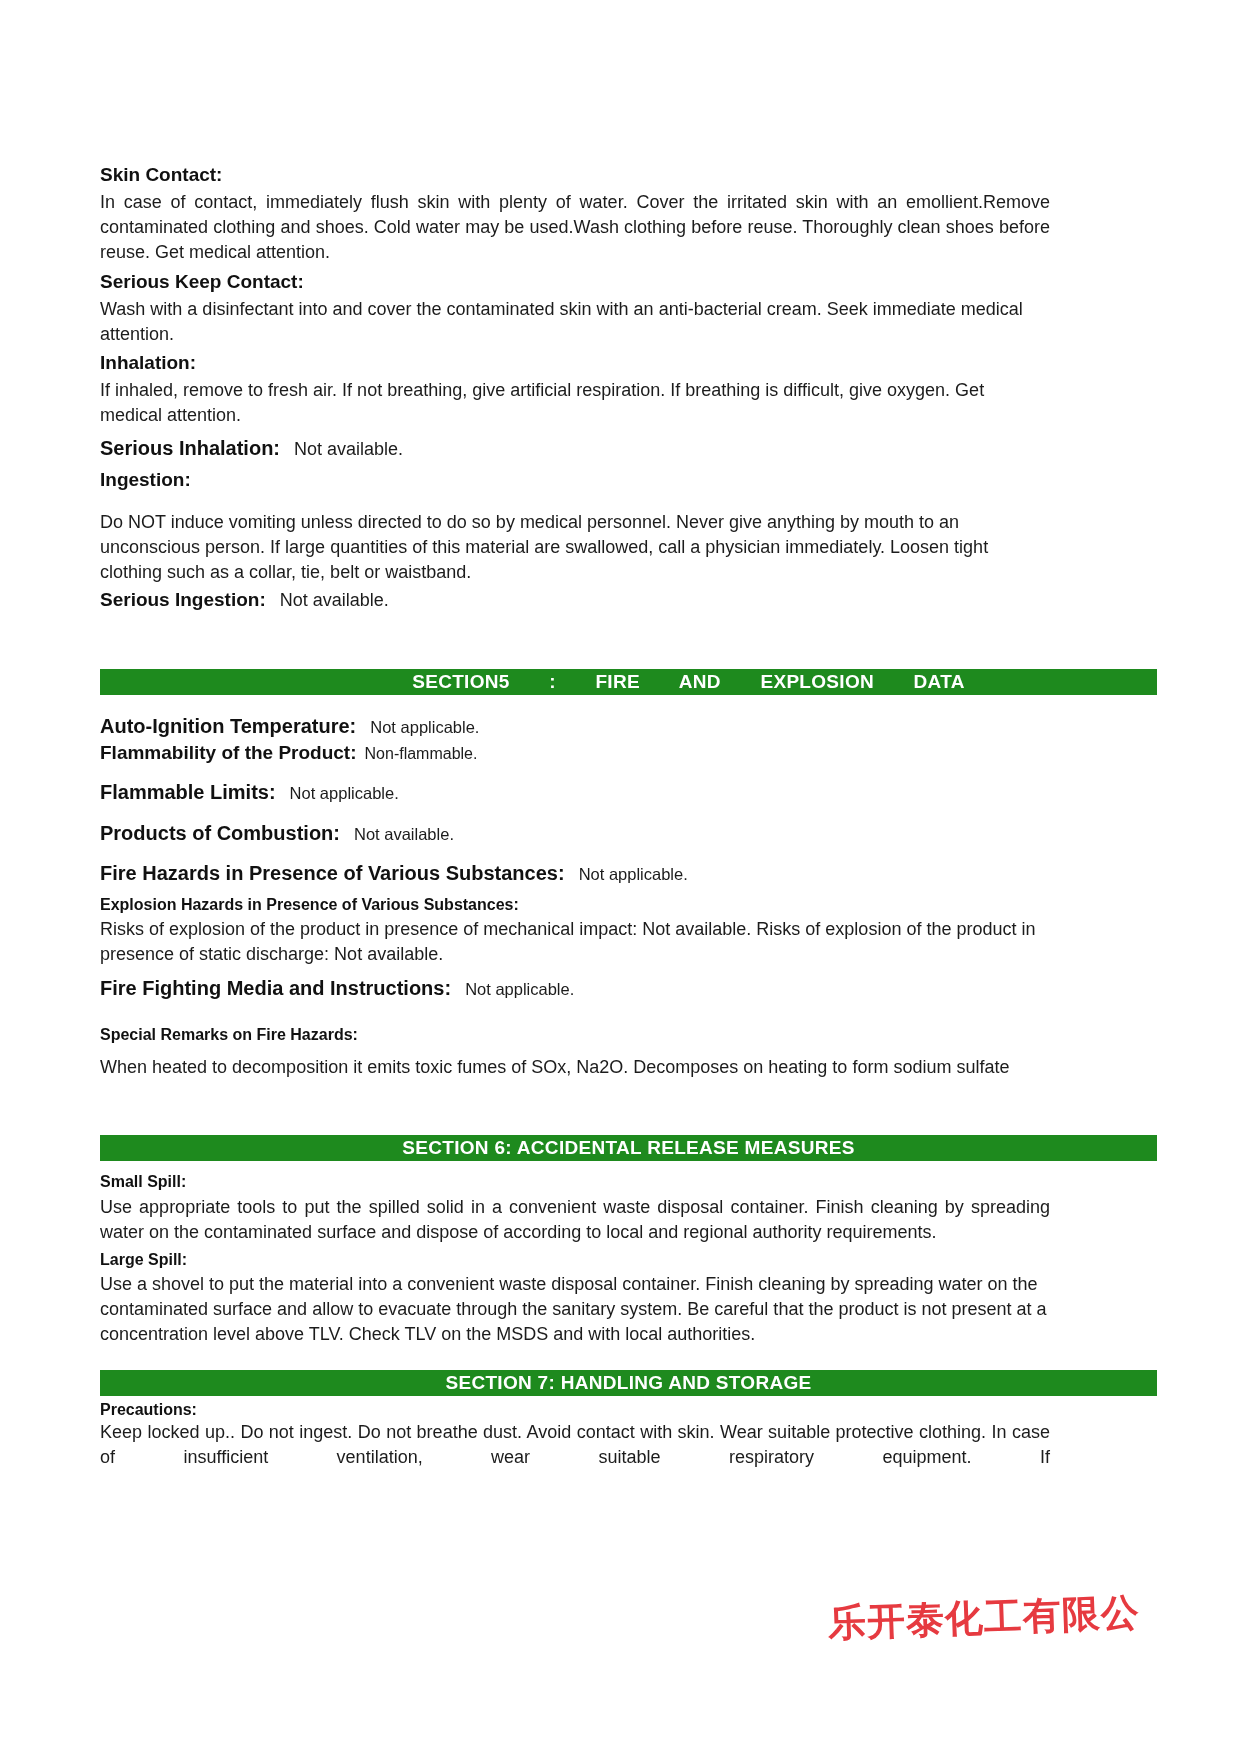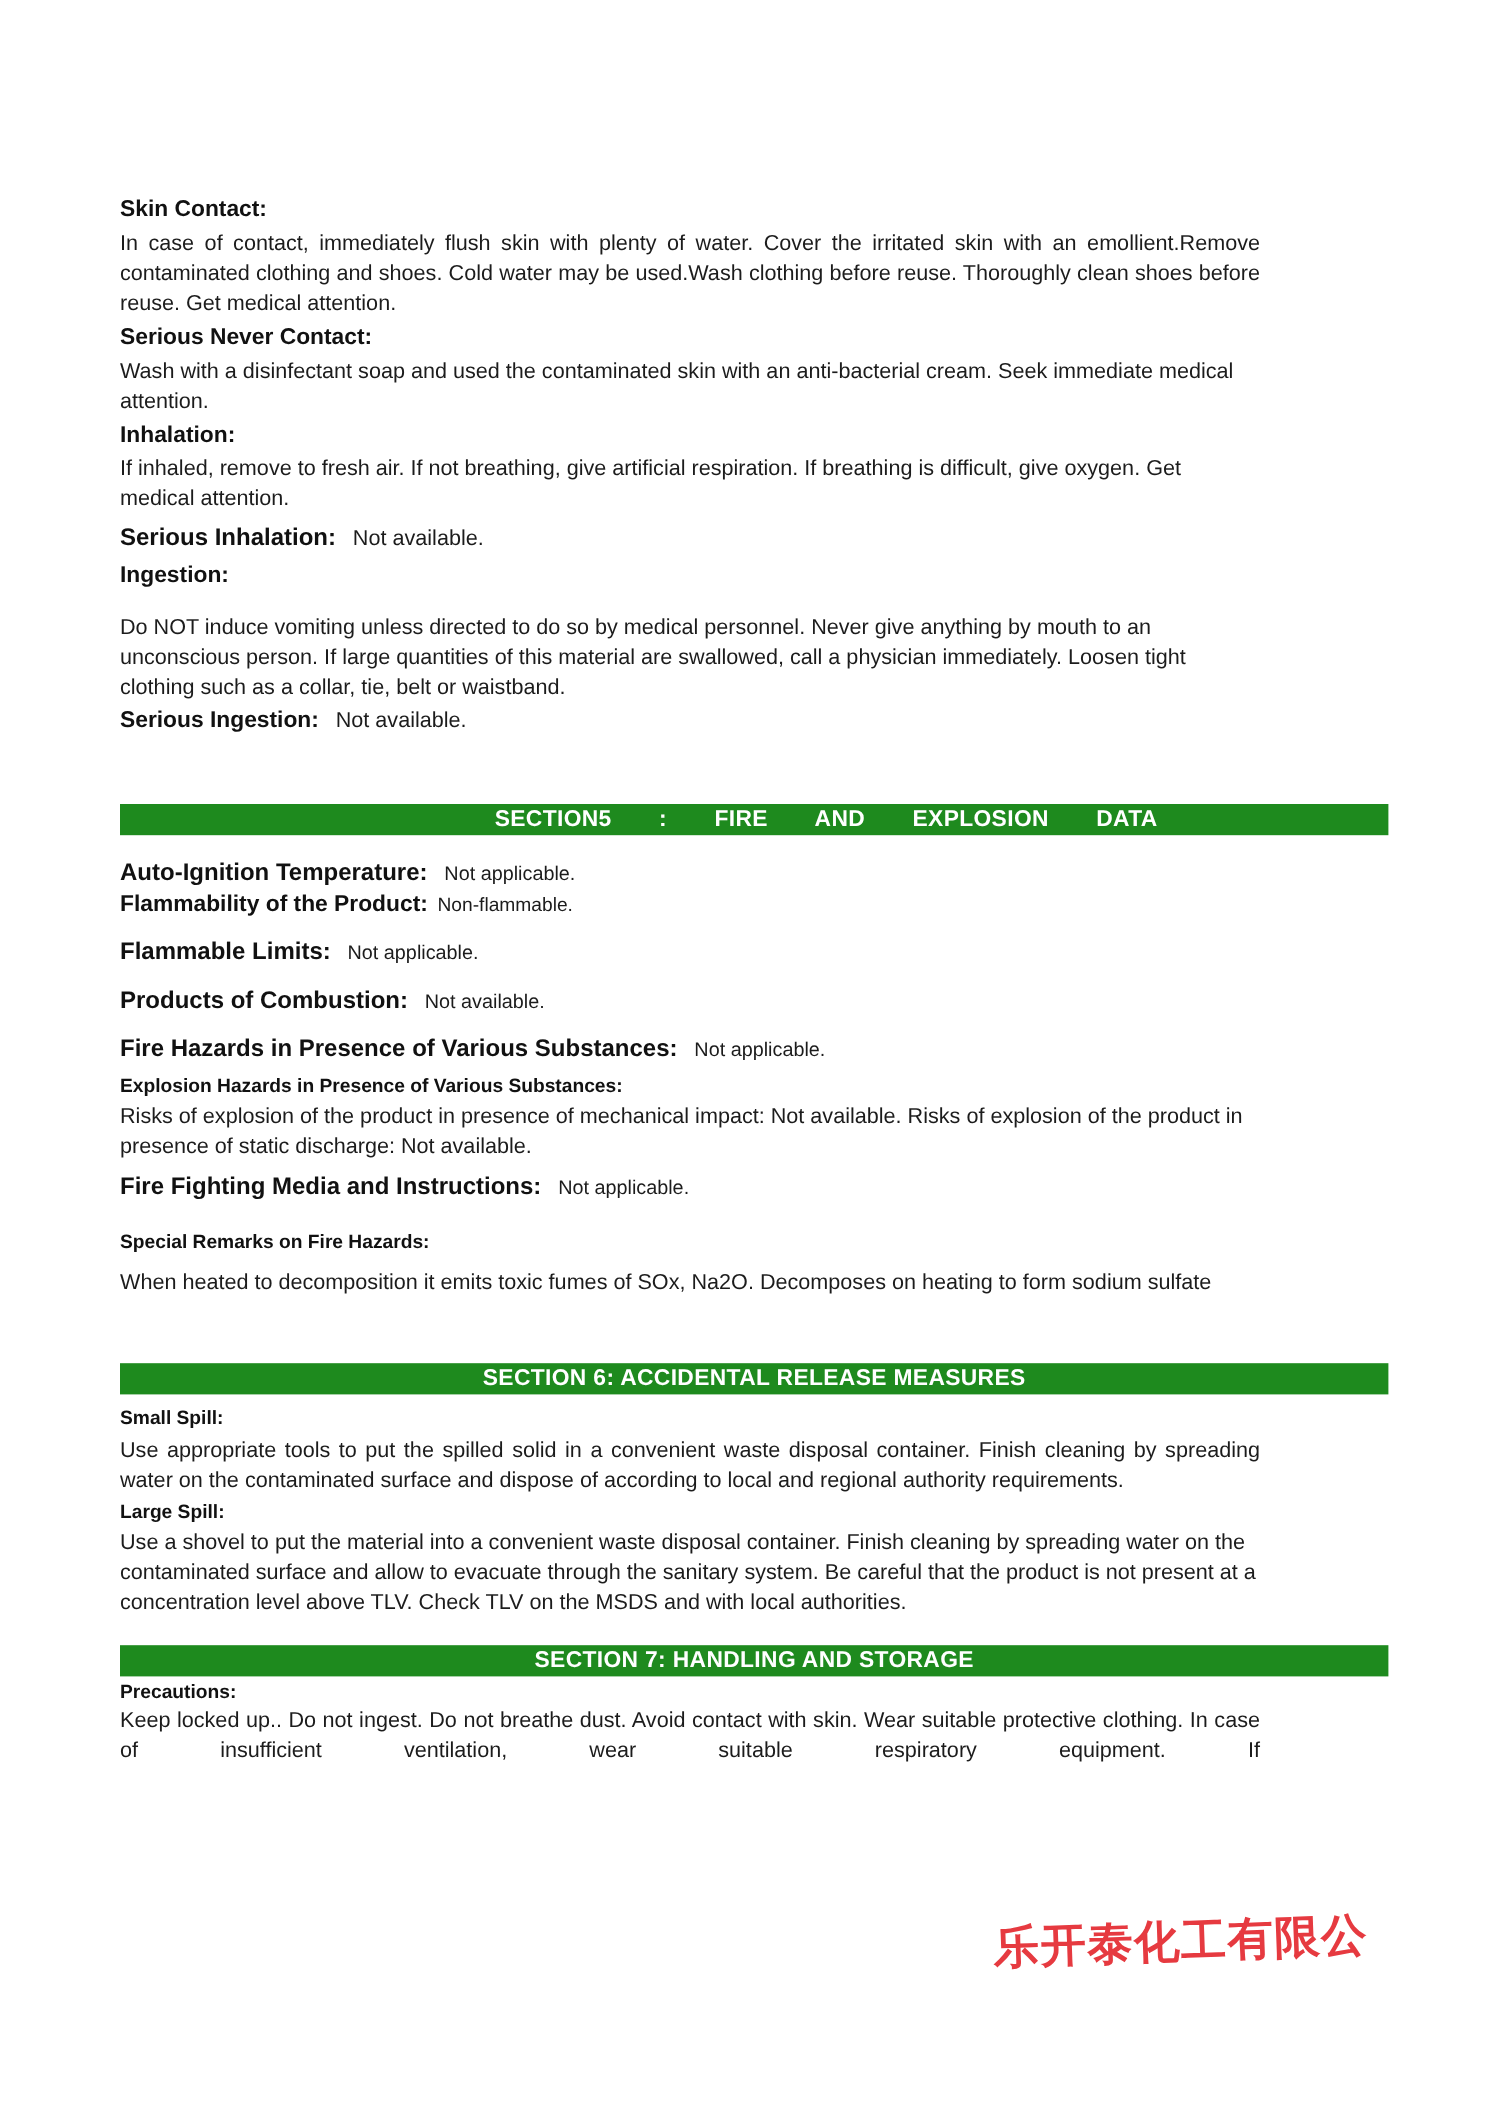--- a/index.html
+++ b/index.html
@@ -79,22 +79,22 @@
 </style>
 </head>
 <body>
 
 <div class="page">
   <section class="content">
 
     <h2 class="h-lg">Skin Contact:</h2>
     <p class="body just" style="margin-top:5px">In case of contact, immediately flush skin with plenty of water. Cover the irritated skin with an emollient.Remove contaminated clothing and shoes. Cold water may be used.Wash clothing before reuse. Thoroughly clean shoes before reuse. Get medical attention.</p>
 
-    <h2 class="h-lg" style="margin-top:7px">Serious Never Contact:</h2>
-    <p class="body" style="margin-top:5px">Wash with a disinfectant soap and used the contaminated skin with an anti-bacterial cream. Seek immediate medical attention.</p>
+    <h2 class="h-lg" style="margin-top:7px">Serious Keep Contact:</h2>
+    <p class="body" style="margin-top:5px">Wash with a disinfectant into and cover the contaminated skin with an anti-bacterial cream. Seek immediate medical attention.</p>
 
     <h2 class="h-lg" style="margin-top:6px">Inhalation:</h2>
     <p class="body" style="margin-top:5px">If inhaled, remove to fresh air. If not breathing, give artificial respiration. If breathing is difficult, give oxygen. Get medical attention.</p>
 
     <p class="line" style="margin-top:10px">
       <span class="lbl-sm">Serious Inhalation:</span><span class="val">Not available.</span>
     </p>
 
     <h2 class="h-lg" style="margin-top:10px">Ingestion:</h2>
     <p class="body" style="margin-top:20px">Do NOT induce vomiting unless directed to do so by medical personnel. Never give anything by mouth to an unconscious person. If large quantities of this material are swallowed, call a physician immediately. Loosen tight clothing such as a collar, tie, belt or waistband.</p>

